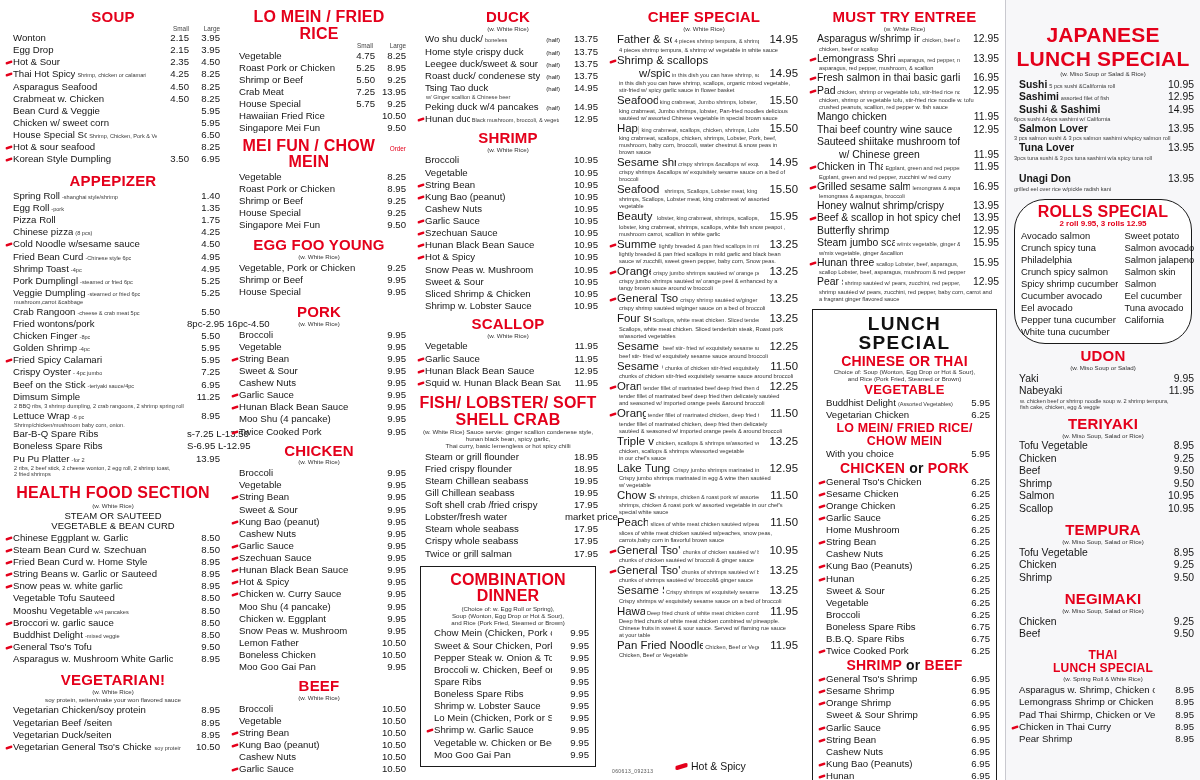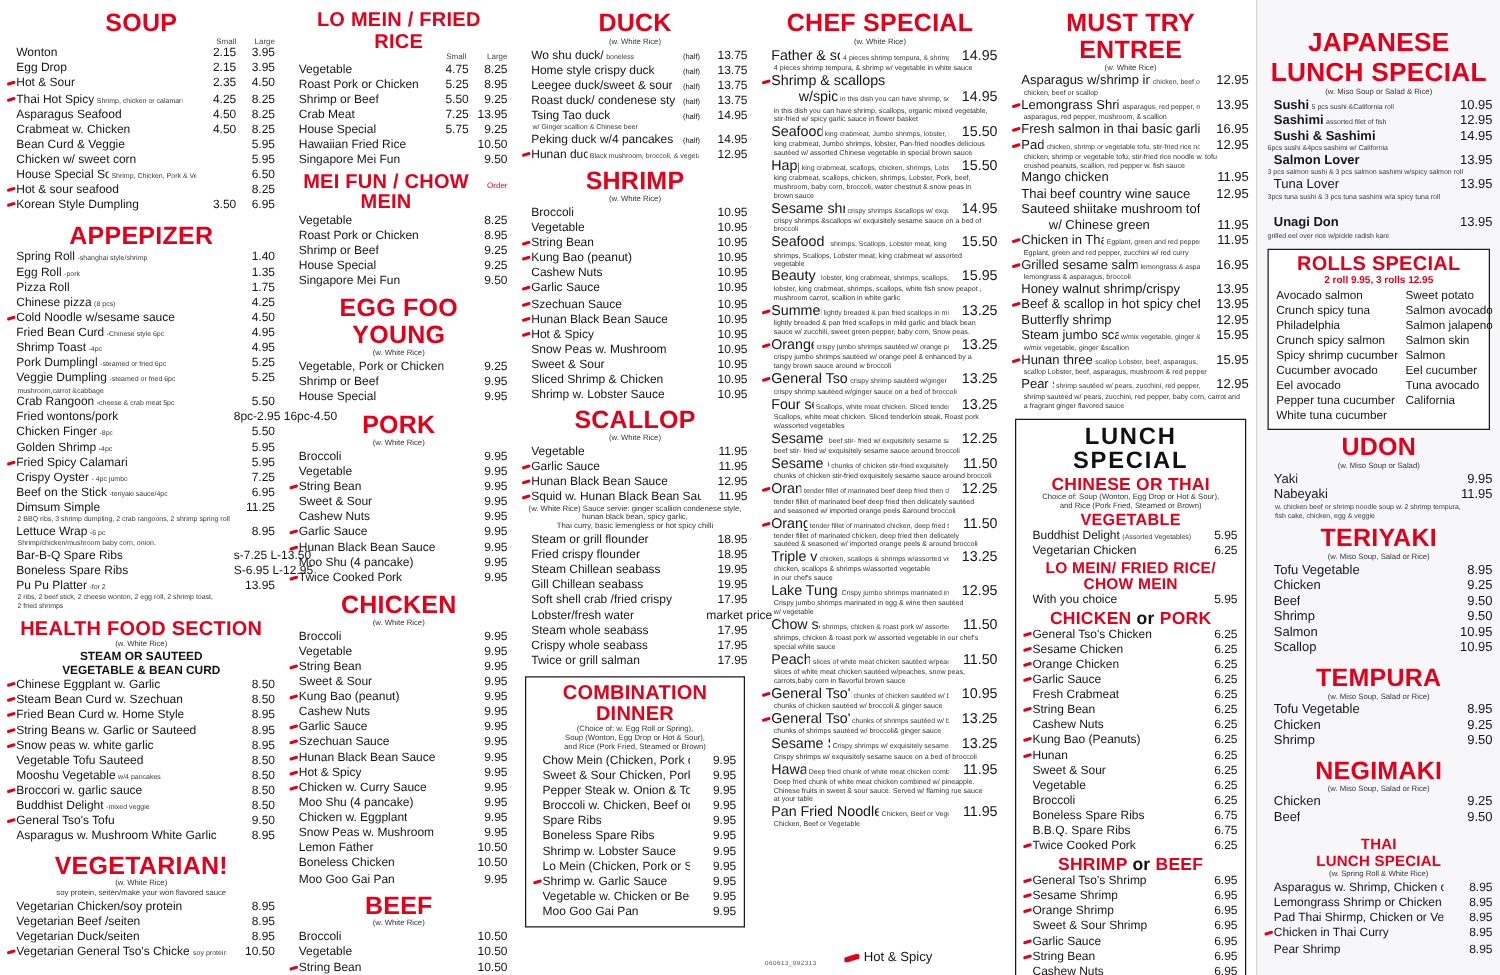--- a/index.html
+++ b/index.html
@@ -30,28 +30,28 @@
   h2.sec{
     margin:3px 0 1px 0;
     text-align:center;
     color:#e4001b;
     font-weight:bold;
     font-size:15px;
     letter-spacing:.2px;
     line-height:1.04;
   }
   h2.sec.big{font-size:16px;}
-  h2.sec.xl{font-size:20px;}
+  h2.sec.xl{font-size:15px;}
   h2.sec.blk{color:#111;letter-spacing:1.4px;}
   .subhead{
     text-align:center;font-size:6.2px;color:#333;margin:0 0 1px 0;line-height:1.1;
   }
   .subhead.red{color:#e4001b;font-size:6.6px;}
   .subhead2{
-    text-align:center;font-weight:bold;font-size:9.5px;color:#111;margin:0;line-height:1.12;
+    text-align:center;font-weight:normal;font-size:9.5px;color:#111;margin:0;line-height:1.12;
   }
 
   
   .row{
     display:flex;align-items:baseline;
     font-size:9.6px;line-height:1.265;
     padding:0;white-space:nowrap;
   }
   .row .nm{flex:0 1 auto;overflow:hidden;}
   .row .dsc{
@@ -90,21 +90,21 @@
   .row.md .pr{font-size:10.4px;}
 
   
   .box{
     border:1.6px solid #1b1b1b;
     padding:4px 6px 5px 6px;
     margin:6px 2px 4px 2px;
     background:#fff;
     box-sizing:border-box;
   }
-  .box.thin{border-width:1px;}
+  .box.thin{border-width:1px;border-radius:31px;}
   .two-col-list{display:flex;gap:6px;}
   .two-col-list > div{flex:1;}
   .two-col-list .row{font-size:9.4px;line-height:1.28;}
   .footer-mark{
     position:absolute;left:8px;bottom:6px;font-size:5px;color:#555;letter-spacing:.4px;
   }
   .hotspicy{
     position:absolute;left:72px;bottom:8px;display:flex;align-items:center;gap:4px;
     font-size:10.5px;
   }
@@ -951,20 +951,22 @@
           <span class="pr one">12.95</span>
         </div>
         <div class="row">
           <span class="chili on"></span>
           <span class="nm">Squid w. Hunan Black Bean Sauce</span>
           <span class="sp"></span>
           <span class="pr one">11.95</span>
         </div>
       </div>
 
+    <h2 class="sec" style="margin-top:6px;font-size:16px;white-space:pre-line">FISH/ LOBSTER/ SOFT
+SHELL CRAB</h2>
     <div class="subhead" style="white-space:pre-line">(w. White Rice) Sauce servie: ginger scallion condenese style,
 hunan black bean,  spicy garlic,
 Thai curry,  basic lemengless or  hot spicy chilli</div>
     <div id="fish-list">
         <div class="row">
           <span class="chili"></span>
           <span class="nm">Steam or grill flounder</span>
           <span class="sp"></span>
           <span class="pr w2">18.95</span>
         </div>
@@ -1516,21 +1518,21 @@
             <span class="pr one">6.25</span>
           </div>
           <div class="row">
             <span class="chili on"></span>
             <span class="nm">Garlic Sauce</span>
             <span class="sp"></span>
             <span class="pr one">6.25</span>
           </div>
           <div class="row">
             <span class="chili"></span>
-            <span class="nm">Fresh  Crabmeat</span>
+            <span class="nm">Home  Mushroom</span>
             <span class="sp"></span>
             <span class="pr one">6.25</span>
           </div>
           <div class="row">
             <span class="chili on"></span>
             <span class="nm">String Bean</span>
             <span class="sp"></span>
             <span class="pr one">6.25</span>
           </div>
           <div class="row">
@@ -1679,21 +1681,21 @@
         <div class="note" style="padding-left: 2px;">6pcs sushi &amp;4pcs sashimi w/ California</div>
         <div class="row md">
           <span class="chili"></span>
           <span class="nm" style="font-weight: 600;">Salmon Lover</span>
           <span class="sp"></span>
           <span class="pr w2">13.95</span>
         </div>
         <div class="note" style="padding-left: 2px;">3 pcs salmon sushi &amp; 3 pcs salmon sashimi w/spicy salmon roll</div>
         <div class="row md">
           <span class="chili"></span>
-          <span class="nm" style="font-weight: 400;">Tuna Lover</span>
+          <span class="nm" style="font-weight: 700;">Tuna Lover</span>
           <span class="sp"></span>
           <span class="pr w2">13.95</span>
         </div>
         <div class="note" style="padding-left: 2px;">3pcs tuna sushi &amp; 3 pcs tuna sashimi  w/a spicy tuna roll</div>
         <div class="row md">
           <span class="chili"></span>
           <span class="nm" style="font-weight: 600; margin-top: 12px;">Unagi Don</span>
           <span class="sp"></span>
           <span class="pr w2">13.95</span>
         </div>

